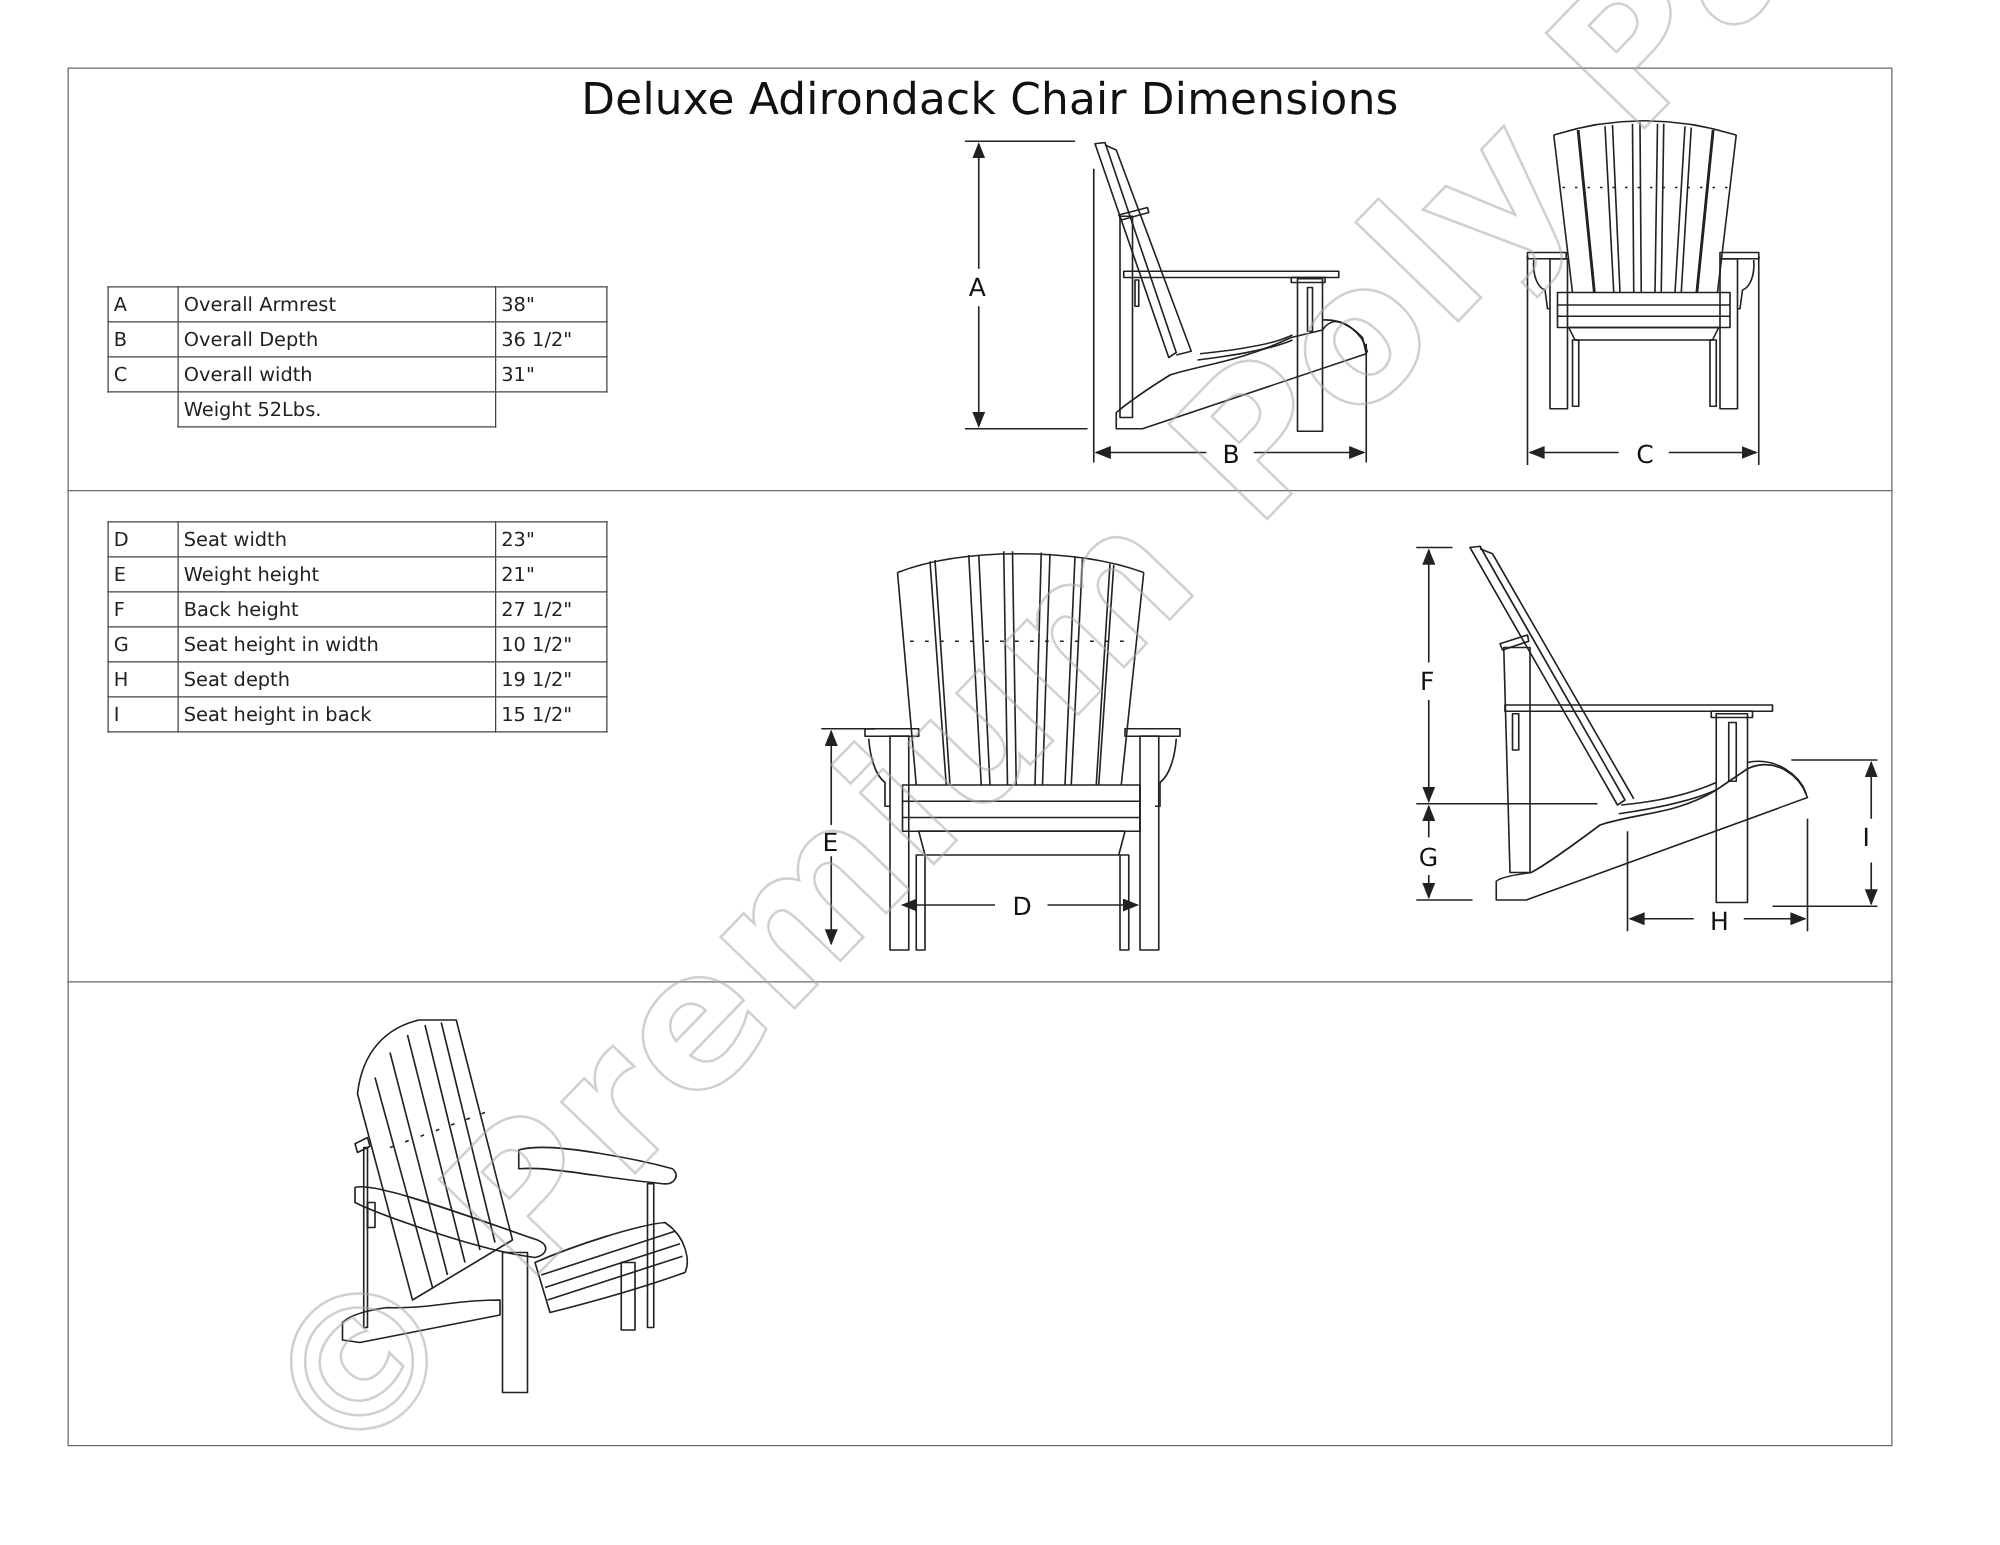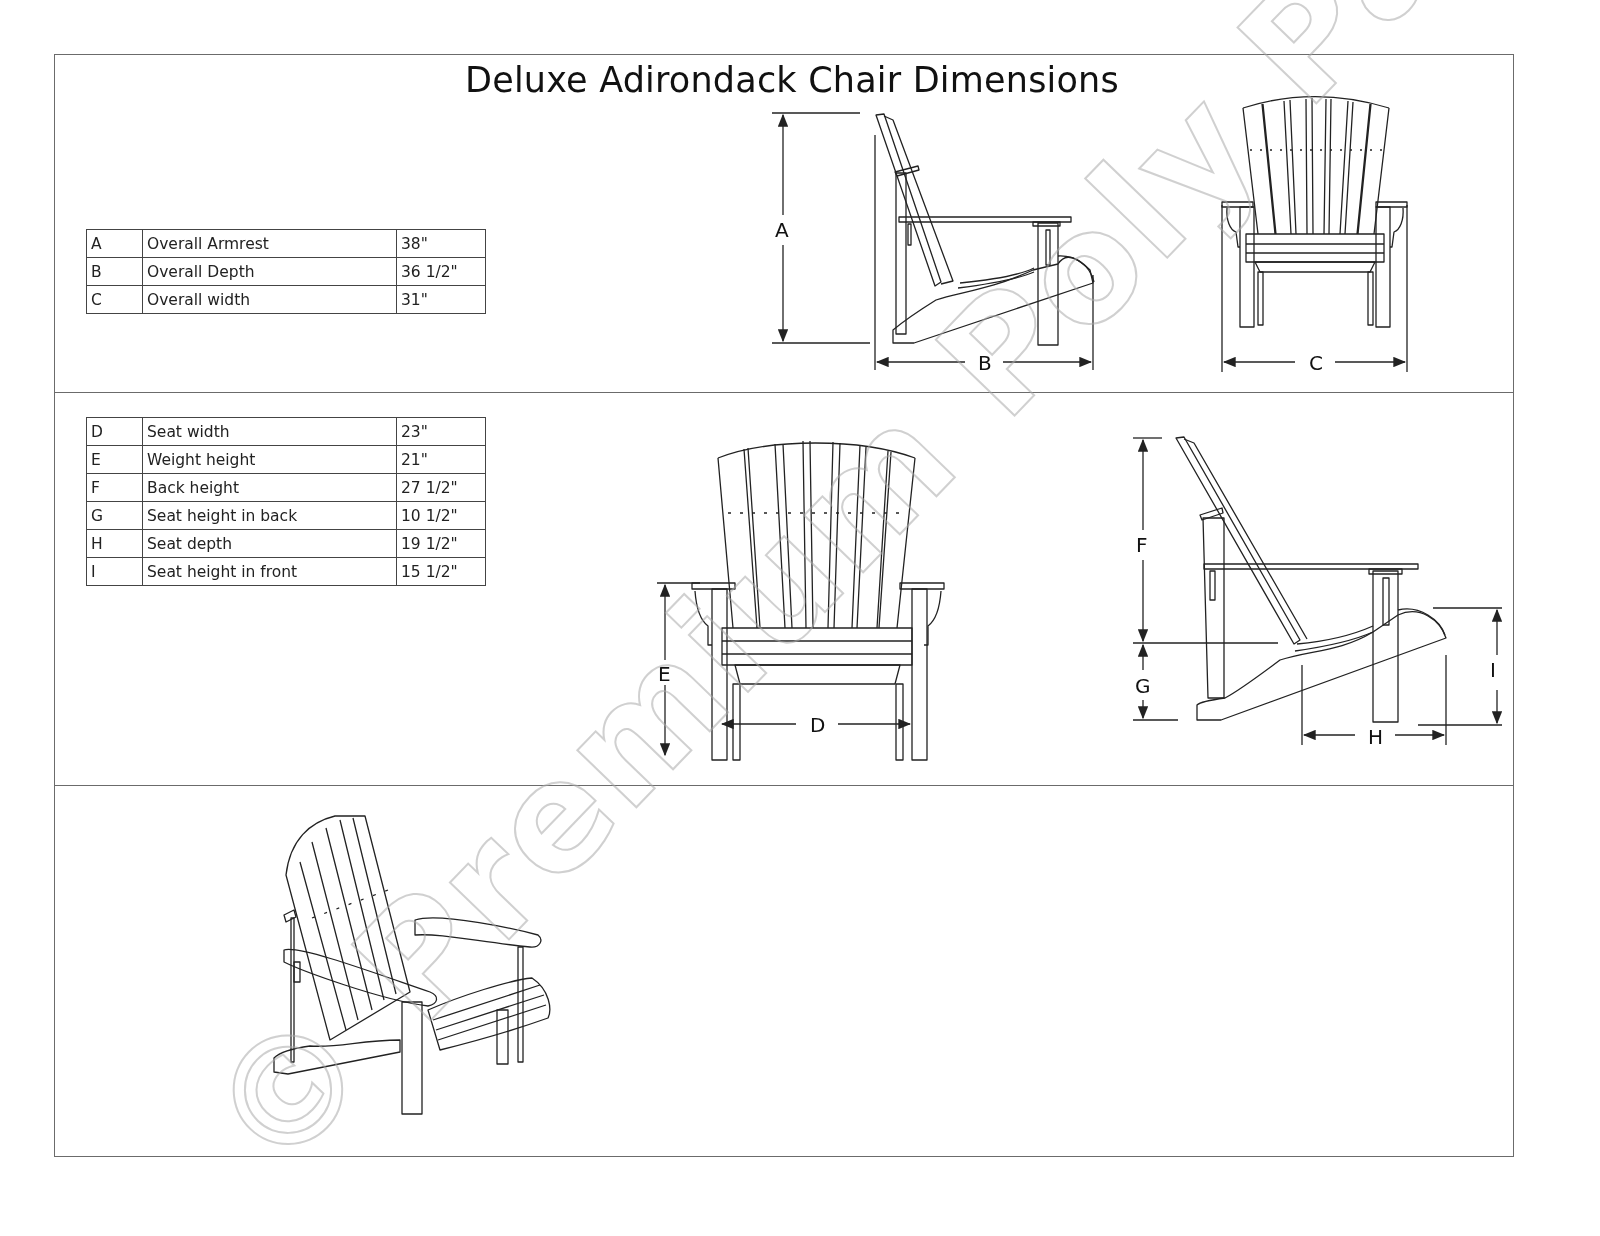--- a/index.html
+++ b/index.html
@@ -39,20 +39,25 @@
   <tr>
     <td class="k">B</td>
     <td class="l">Overall Depth</td>
     <td class="v">36 1/2"</td>
   </tr>
   <tr>
     <td class="k">C</td>
     <td class="l">Overall width</td>
     <td class="v">31"</td>
   </tr>
+  <tr>
+    <td class="k blank"></td>
+    <td class="l">Weight 52Lbs.</td>
+    <td class="v blank"></td>
+  </tr>
 </tbody>
   </table>
 
 <table class="dims" style="left:86px; top:417px;">
   <tbody>
       <tr>
     <td class="k">D</td>
     <td class="l">Seat width</td>
     <td class="v">23"</td>
   </tr>
@@ -61,31 +66,31 @@
     <td class="l">Weight height</td>
     <td class="v">21"</td>
   </tr>
   <tr>
     <td class="k">F</td>
     <td class="l">Back height</td>
     <td class="v">27 1/2"</td>
   </tr>
   <tr>
     <td class="k">G</td>
-    <td class="l">Seat height in back</td>
+    <td class="l">Seat height in width</td>
     <td class="v">10 1/2"</td>
   </tr>
   <tr>
     <td class="k">H</td>
     <td class="l">Seat depth</td>
     <td class="v">19 1/2"</td>
   </tr>
   <tr>
     <td class="k">I</td>
-    <td class="l">Seat height in front</td>
+    <td class="l">Seat height in back</td>
     <td class="v">15 1/2"</td>
   </tr>
 </tbody>
   </table>
 
 <svg class="draw" width="1600" height="1236" viewBox="0 0 1600 1236" fill="none" stroke="#222" stroke-width="1.3" stroke-linejoin="round">
   <defs>
     <marker id="arr" markerWidth="10" markerHeight="8" refX="9" refY="4" orient="auto-start-reverse">
       <path d="M0,0 L10,4 L0,8 Z" fill="#222" stroke="none"></path>
     </marker>

